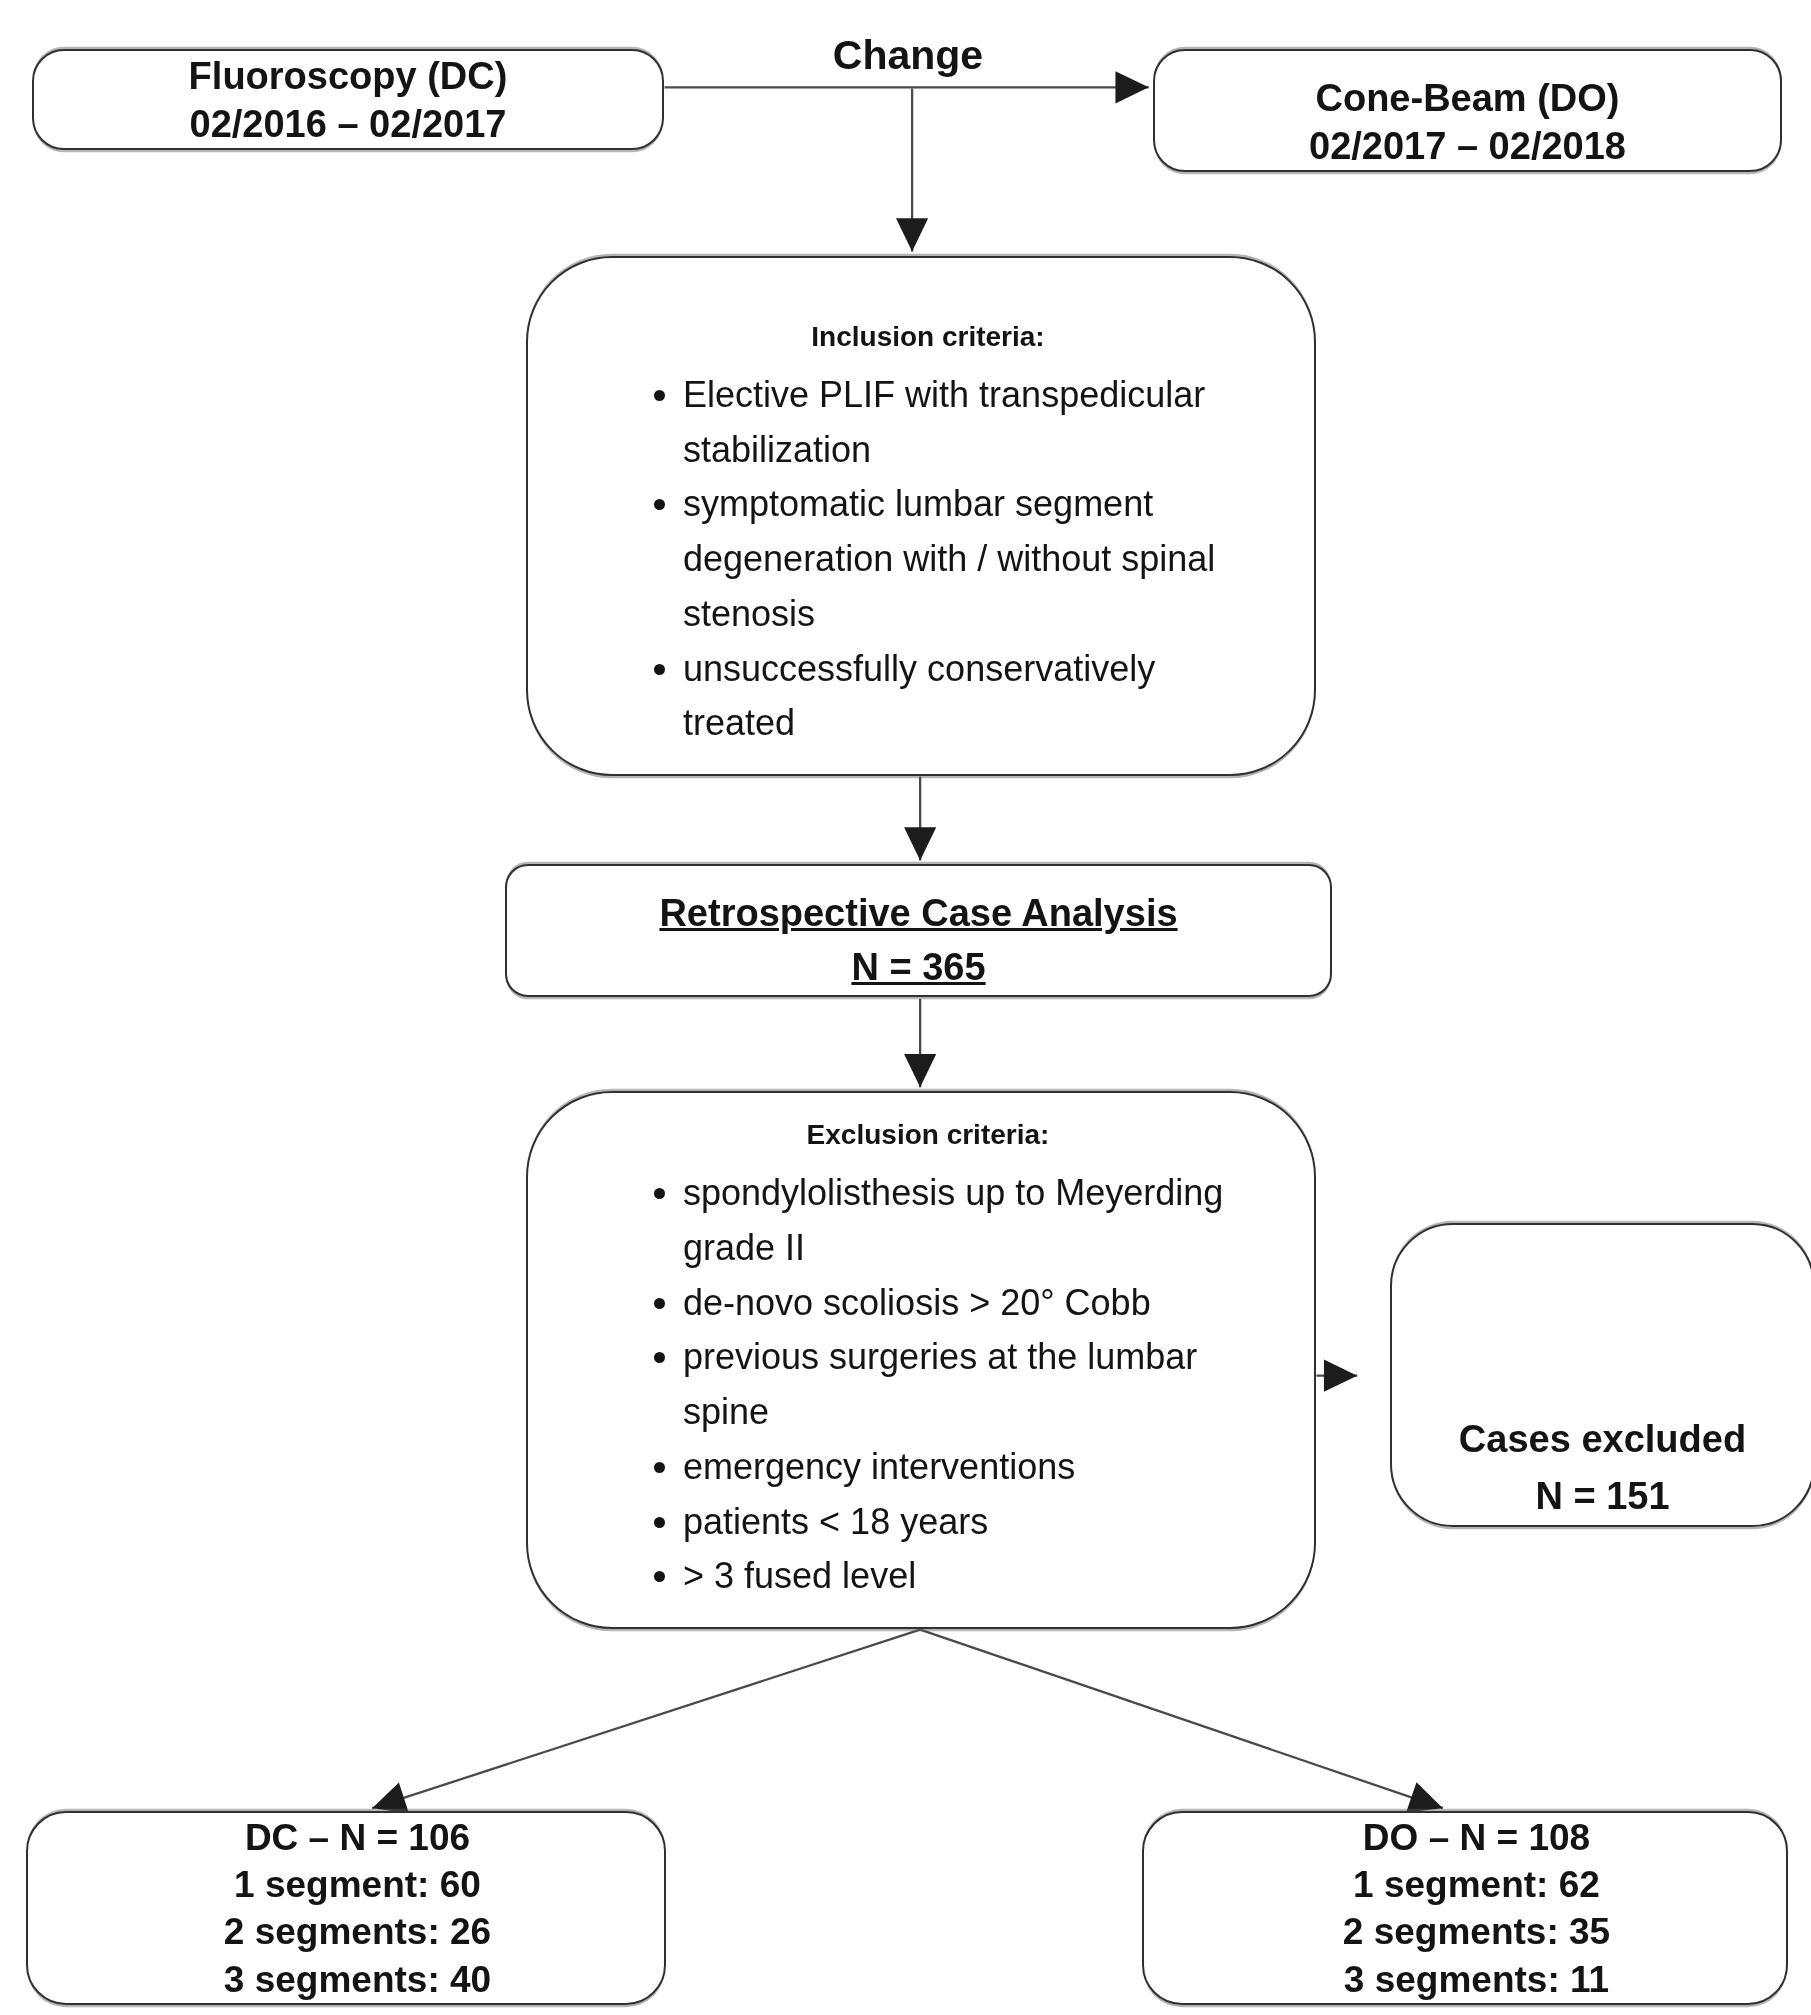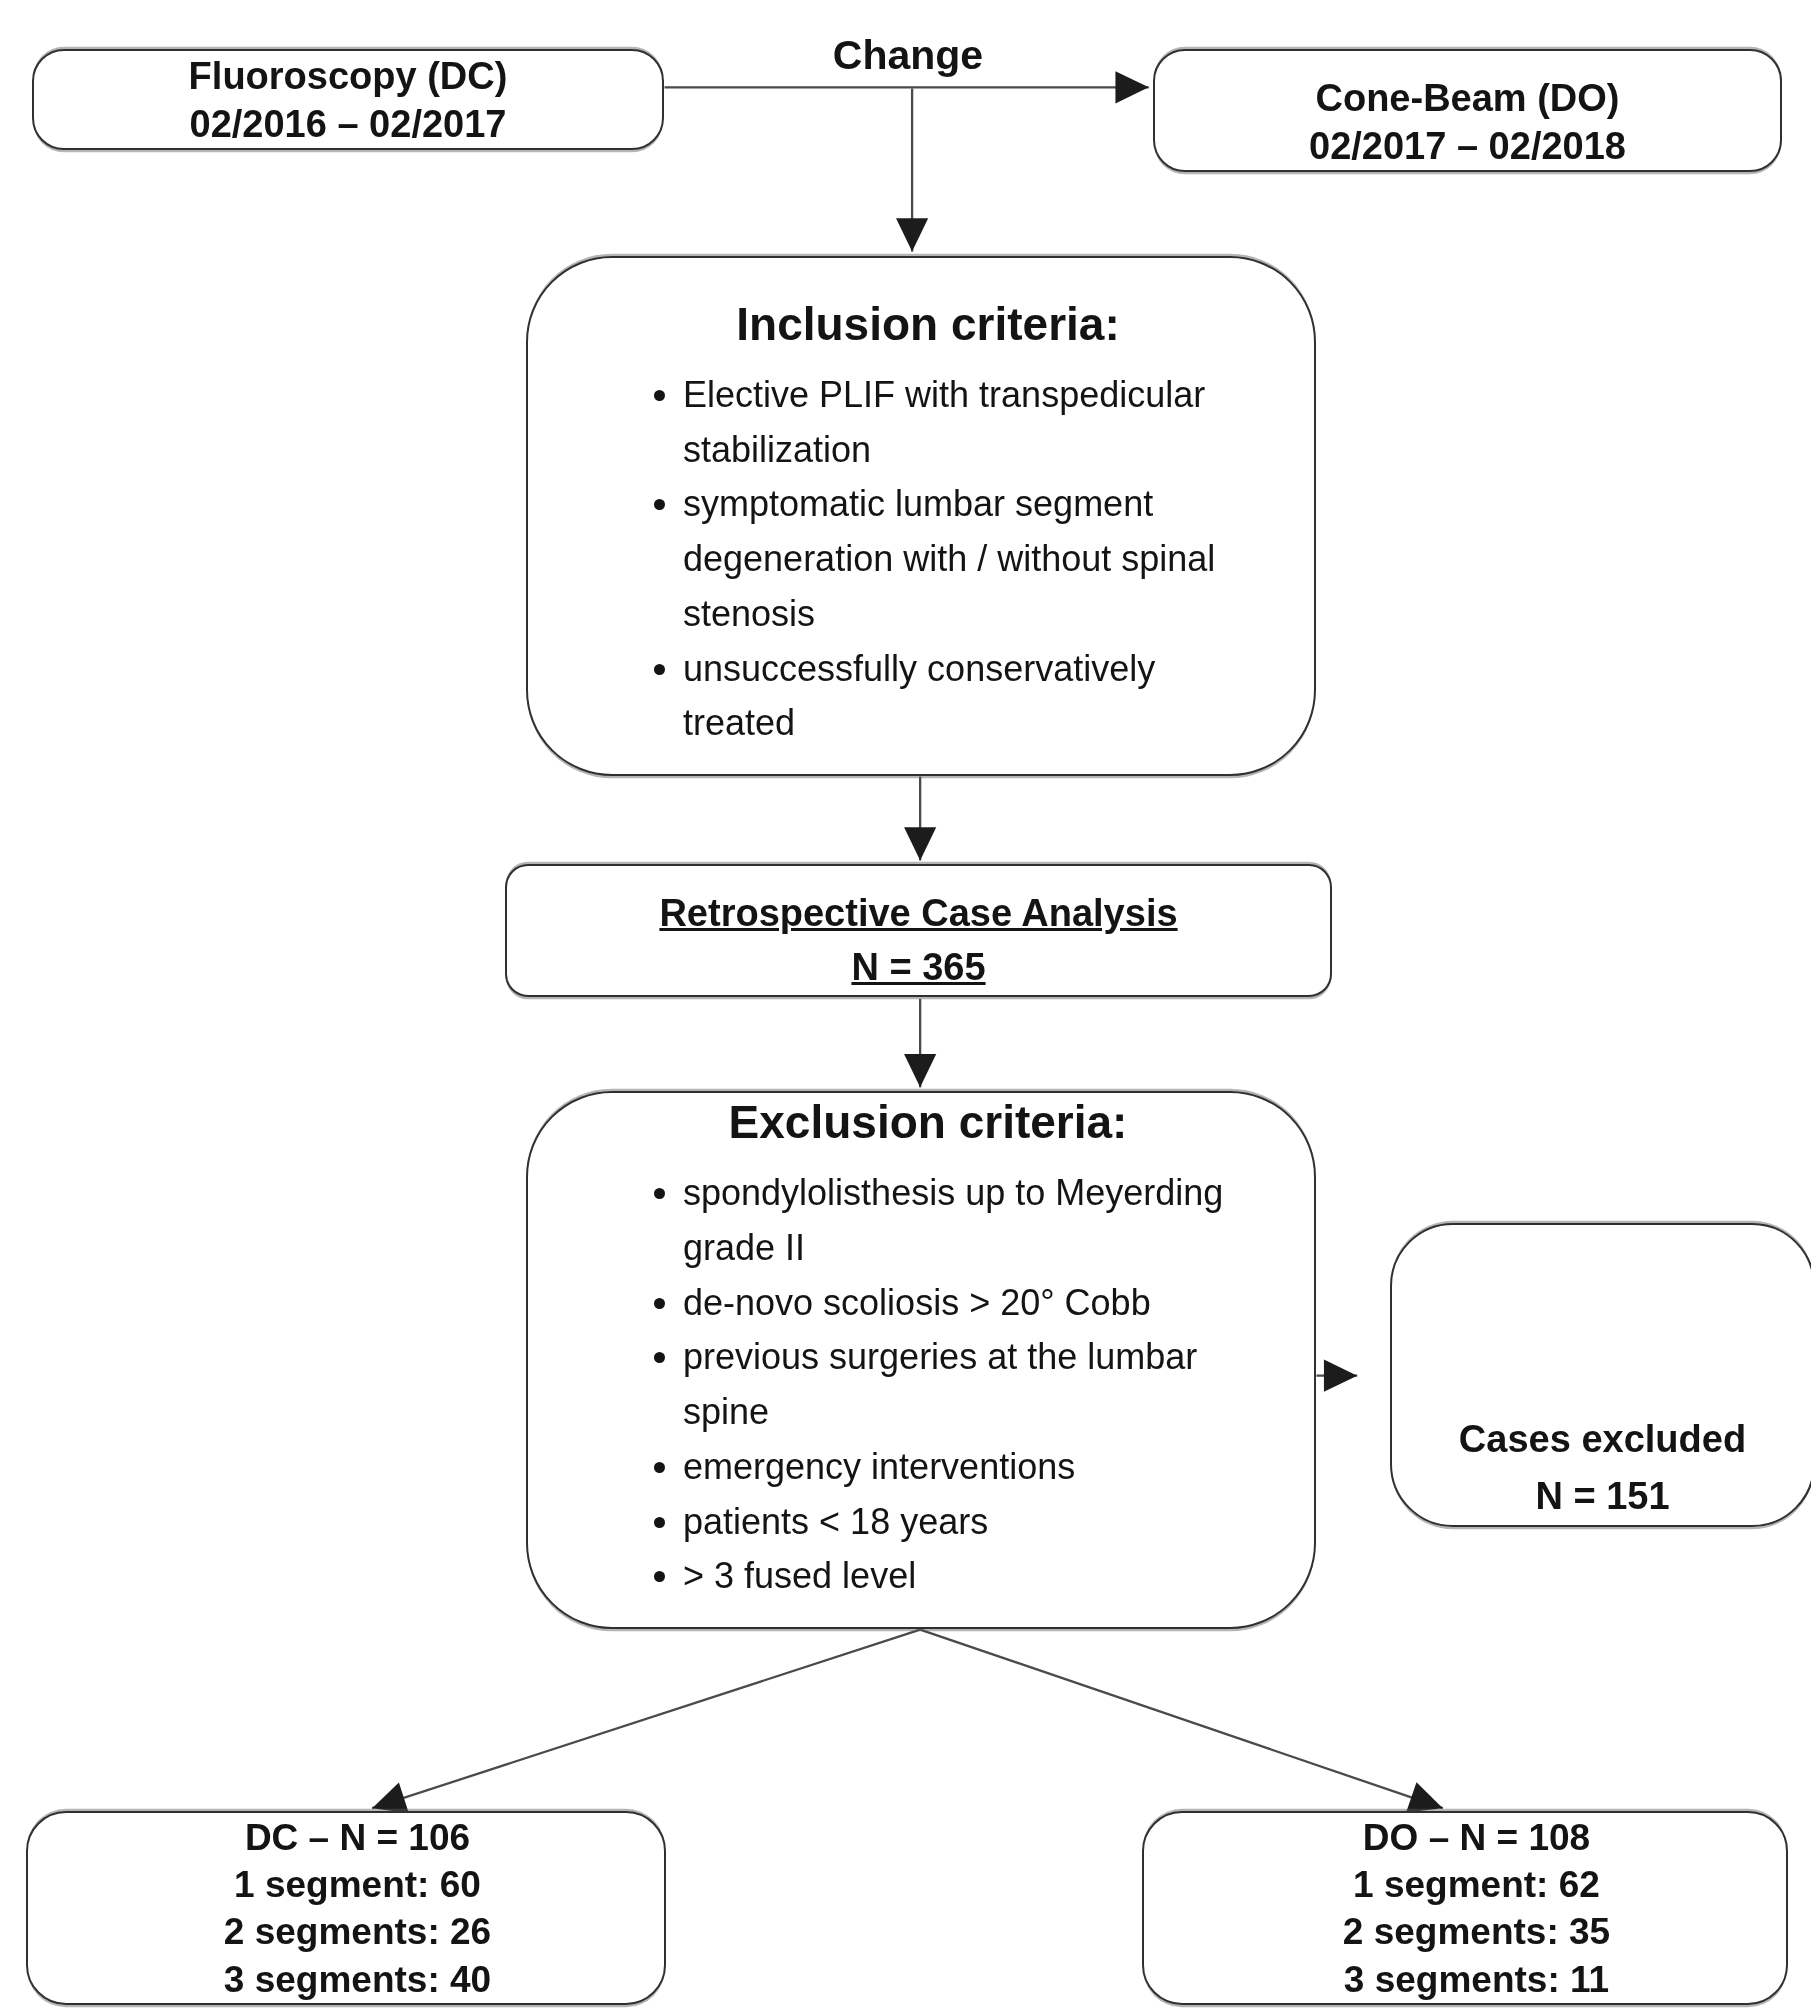--- a/index.html
+++ b/index.html
@@ -31,21 +31,21 @@
   .box .bl{width:100%;}
   .b-top{font-size:38px;font-weight:bold;line-height:1.25;}
   .b-retro{font-size:38px;font-weight:bold;line-height:1.42;text-decoration:underline;}
   .b-cases{font-size:38px;font-weight:bold;line-height:1.5;margin-left:29px;}
   .b-group{font-size:37px;font-weight:bold;line-height:1.28;padding-left:23px;}
   .b-crit{
     align-items:stretch;text-align:left;
     padding:23px 55px 23px 69px;
   }
   .crit-title{
-    font-size:46px;font-weight:bold;line-height:1.45;
+    font-size:28px;font-weight:bold;line-height:1.45;
     text-align:center;margin:0 0 10.3px 0;
   }
   .crit-list{
     margin:0;padding:0 5.7px 0 86px;
     font-size:36px;line-height:1.52;
     list-style:disc outside;
   }
   .crit-list li::marker{color:var(--c-text);}
   .change-label{
     position:absolute;z-index:2;

